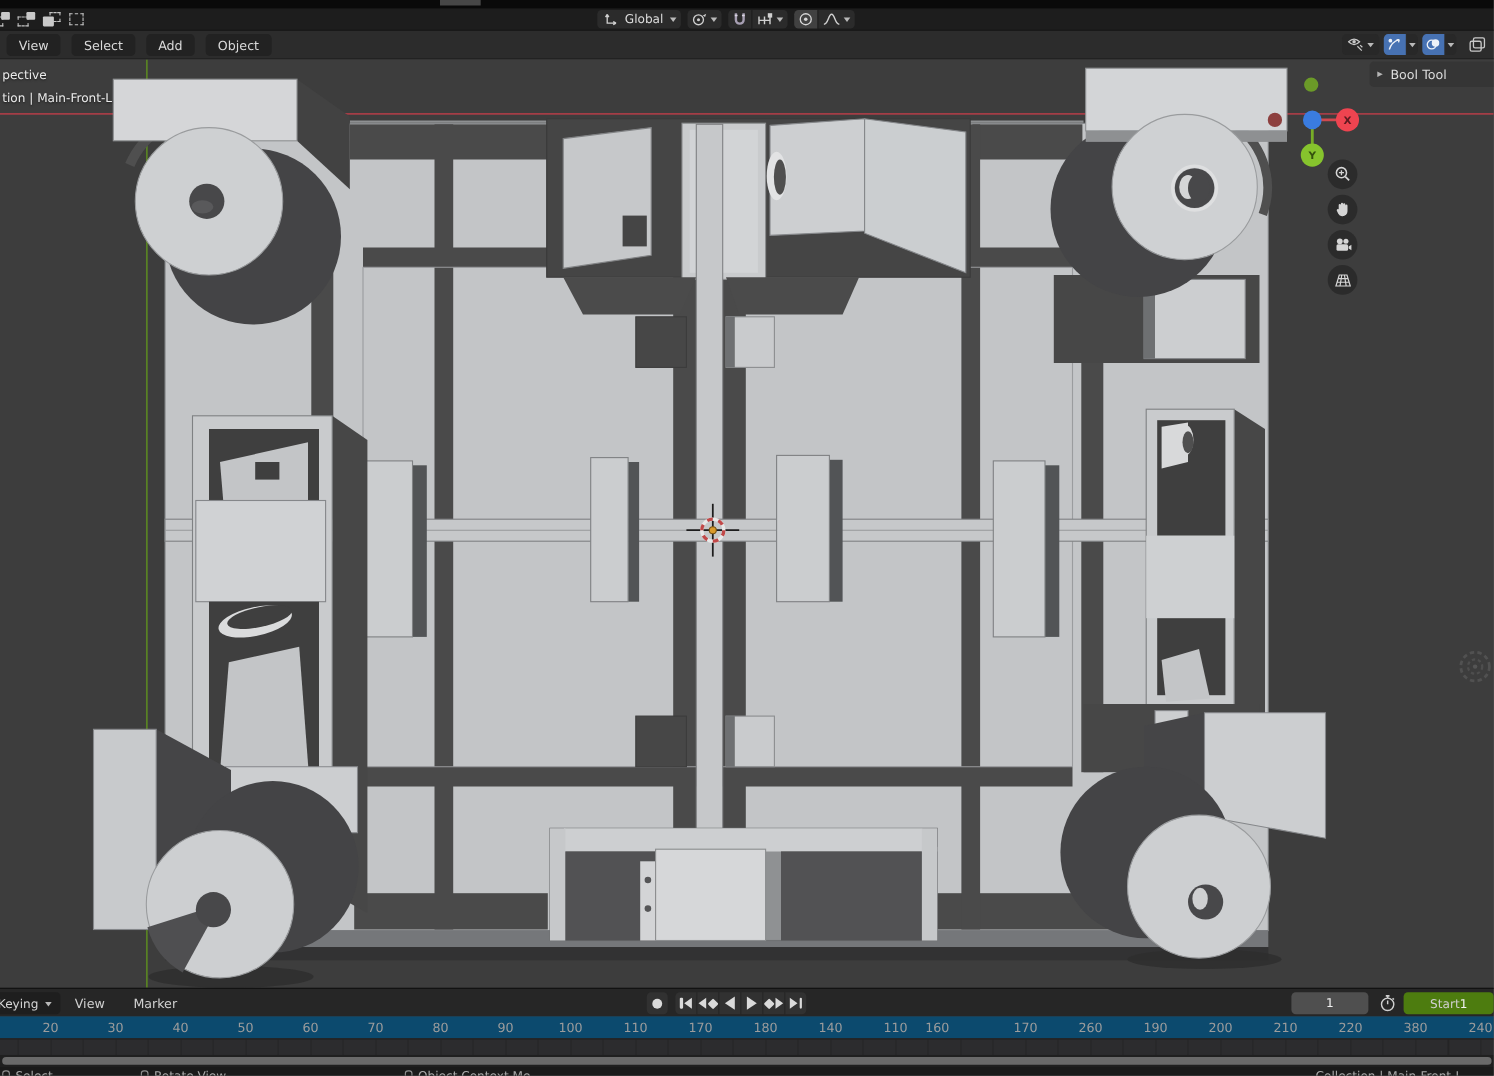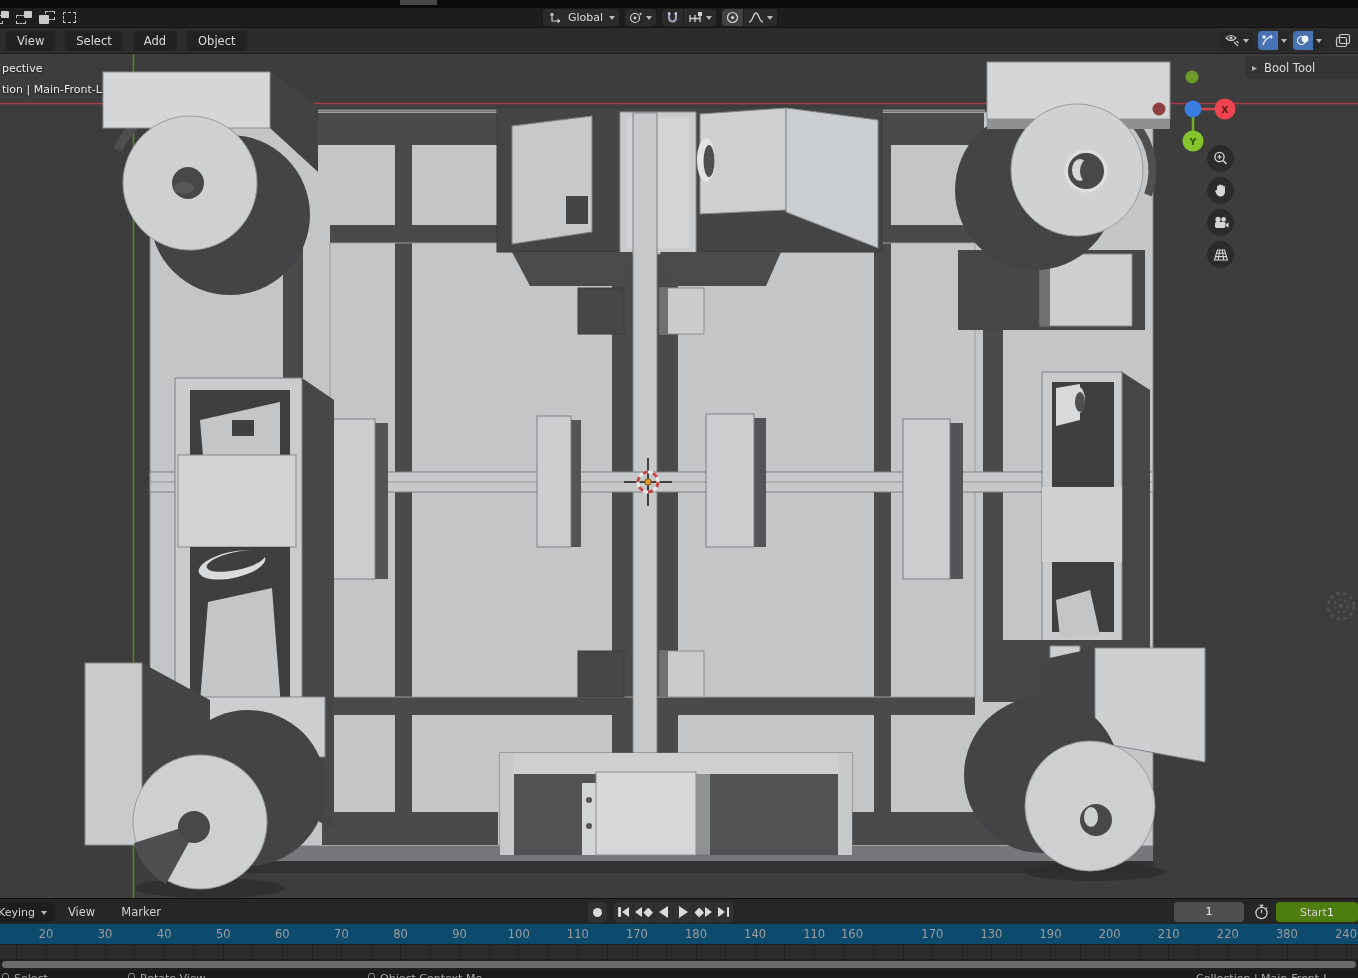--- a/index.html
+++ b/index.html
@@ -494,21 +494,21 @@
     <span class="rlabel" style="left: 400.54px;">80</span>
     <span class="rlabel" style="left: 459.63px;">90</span>
     <span class="rlabel" style="left: 518.72px;">100</span>
     <span class="rlabel" style="left: 577.81px;">110</span>
     <span class="rlabel" style="left: 636.9px;">170</span>
     <span class="rlabel" style="left: 695.99px;">180</span>
     <span class="rlabel" style="left: 755.08px;">140</span>
     <span class="rlabel" style="left: 814.17px;">110</span>
     <span class="rlabel" style="left: 852px;">160</span>
     <span class="rlabel" style="left: 932.35px;">170</span>
-    <span class="rlabel" style="left: 991.44px;">130</span>
+    <span class="rlabel" style="left: 991.44px;">260</span>
     <span class="rlabel" style="left: 1050.53px;">190</span>
     <span class="rlabel" style="left: 1109.62px;">200</span>
     <span class="rlabel" style="left: 1168.71px;">210</span>
     <span class="rlabel" style="left: 1227.8px;">220</span>
     <span class="rlabel" style="left: 1286.89px;">380</span>
     <span class="rlabel" style="left: 1345.98px;">240</span>
   </div>
 <div class="abs" id="track"></div>
 <div class="abs" id="scrollbar">
     <div class="thumb"></div>

